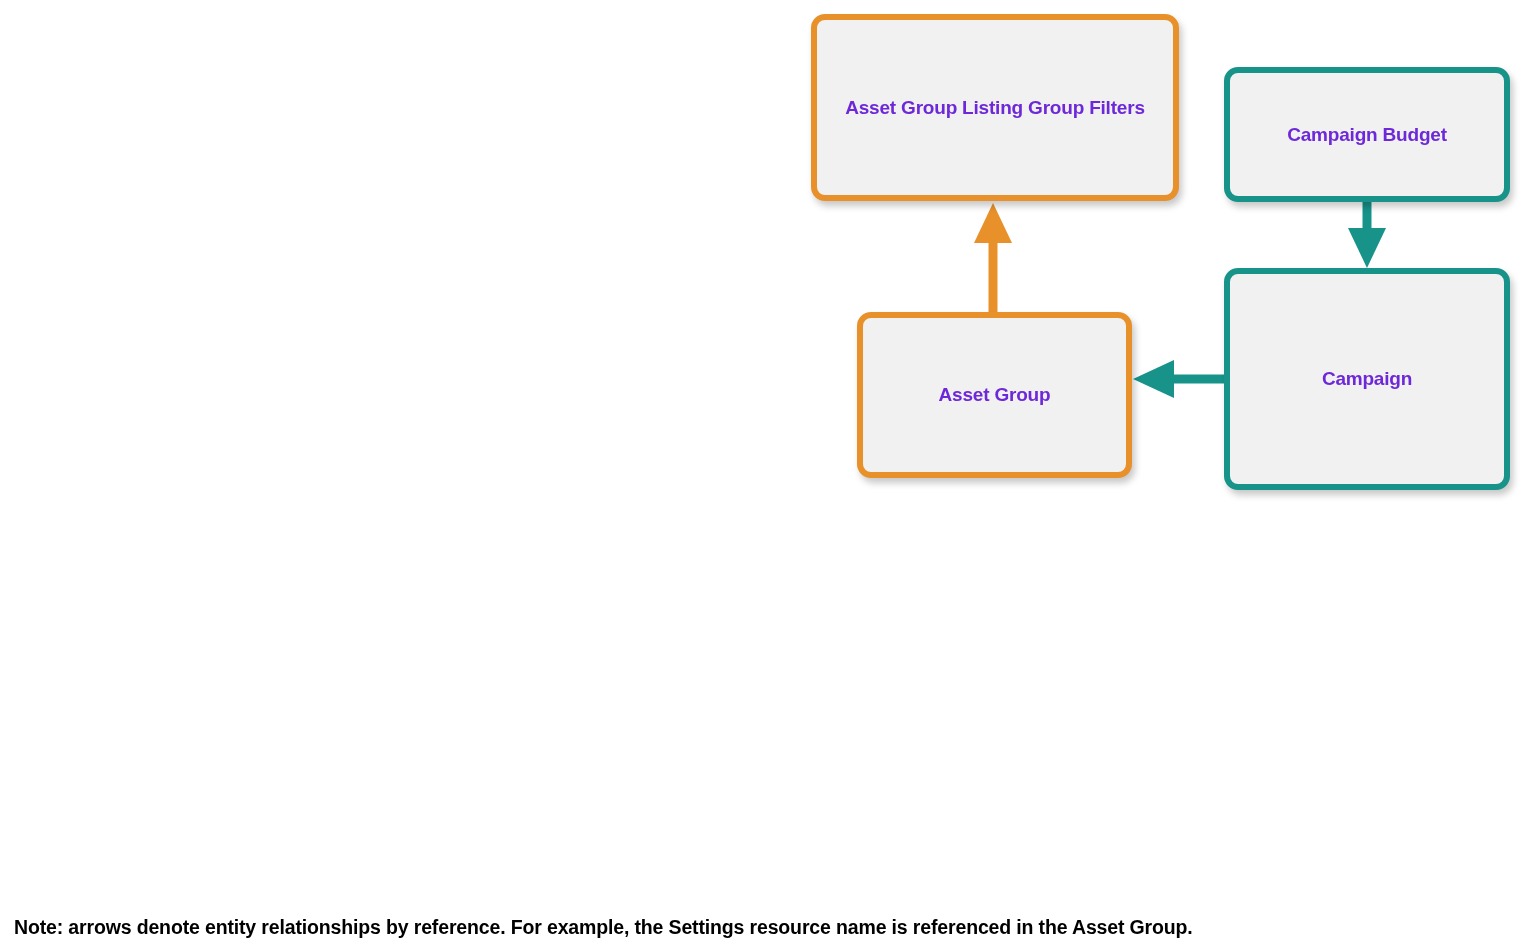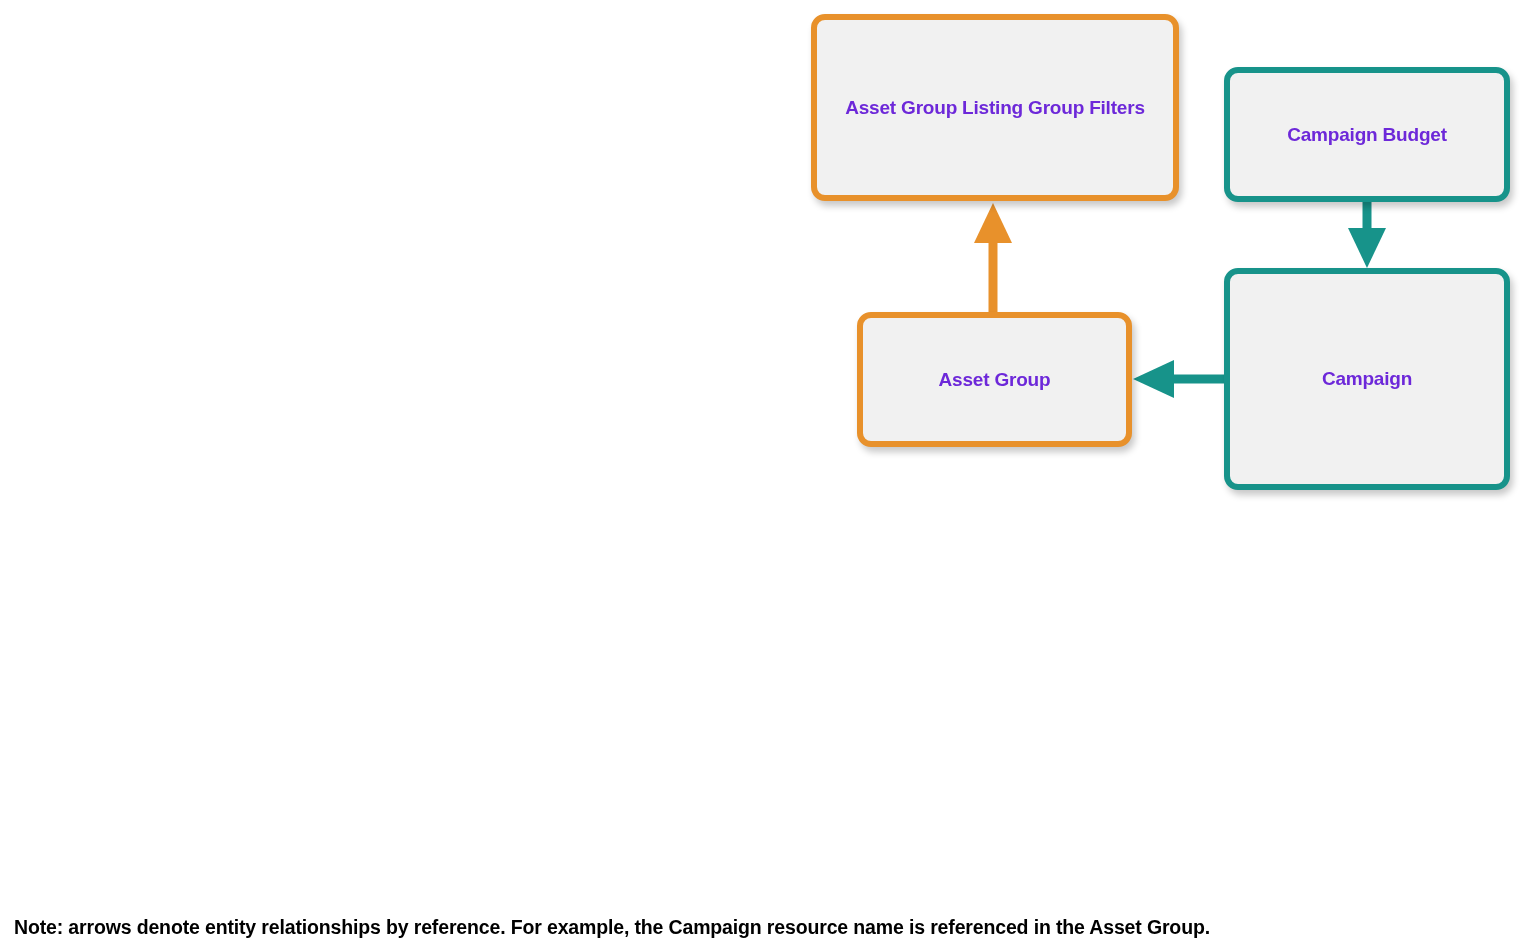--- a/index.html
+++ b/index.html
@@ -58,21 +58,21 @@
   .orange { border-color: #E8912B; }
   .teal   { border-color: #17938A; }
 
   
   #node-aglgf {
     left: 811px;  top: 14px;
     width: 368px; height: 187px;
   }
   #node-asset-group {
     left: 857px;  top: 312px;
-    width: 275px; height: 135px;
+    width: 275px; height: 166px;
   }
   #node-campaign-budget {
     left: 1224px; top: 43px;
     width: 286px; height: 135px; margin-top: 24px;
   }
   #node-campaign {
     left: 1224px; top: 268px;
     width: 286px; height: 222px;
   }
 
@@ -128,15 +128,15 @@
   </div>
 
   <div class="node teal" id="node-campaign-budget">
     <div class="title">Campaign Budget</div>
   </div>
 
   <div class="node teal" id="node-campaign">
     <div class="title">Campaign</div>
   </div>
 
-  <div id="note">Note: arrows denote entity relationships by reference. For example, the Campaign resource name is referenced in the Asset Group.</div>
+  <div id="note">Note: arrows denote entity relationships by reference. For example, the Settings resource name is referenced in the Asset Group.</div>
 
 </div>
 
 </body></html>

